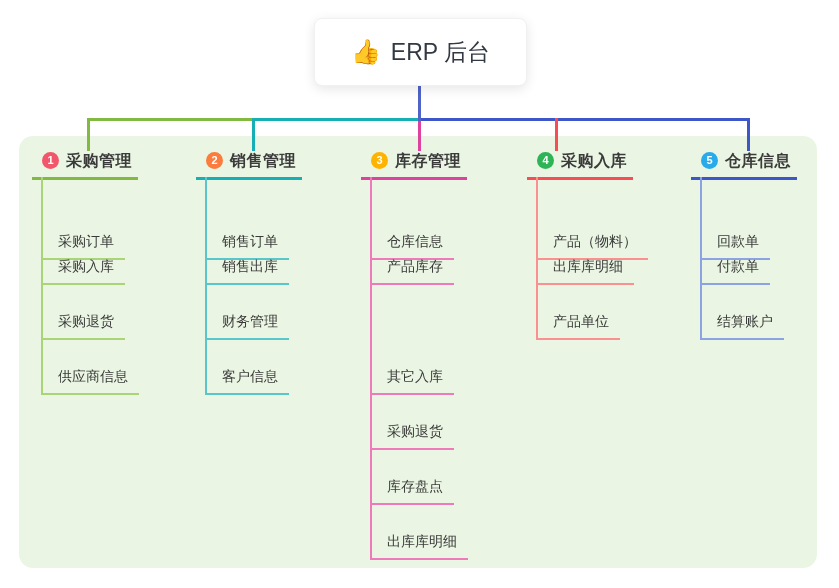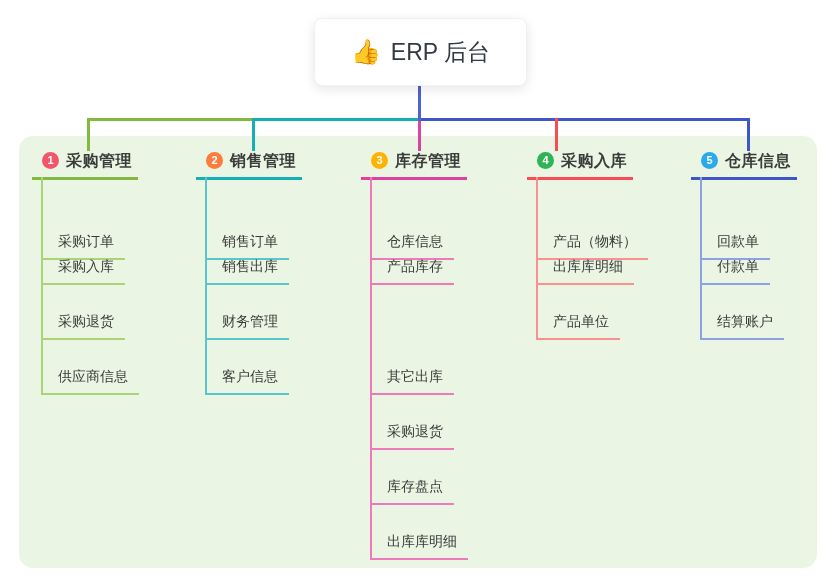--- a/index.html
+++ b/index.html
@@ -81,21 +81,21 @@
   </div>
 
   <div class="branch" style="left: 361px; --line: #dd429e; --child-line: #ee7abc; --badge: #feb302;">
     <div class="bhead">
       <span class="badge">3</span>
       <span class="blabel">库存管理</span>
     </div>
     <div class="vline v7"></div>
     <div class="child r0">仓库信息</div>
     <div class="child r1">产品库存</div>
-    <div class="child r3">其它出库</div>
+    <div class="child r3">其它入库</div>
     <div class="child r4">采购退货</div>
     <div class="child r5">库存盘点</div>
     <div class="child r6">出库库明细</div>
   </div>
 
   <div class="branch" style="left: 527px; --line: #f94d55; --child-line: #fb9090; --badge: #2eb456;">
     <div class="bhead">
       <span class="badge">4</span>
       <span class="blabel">采购入库</span>
     </div>

